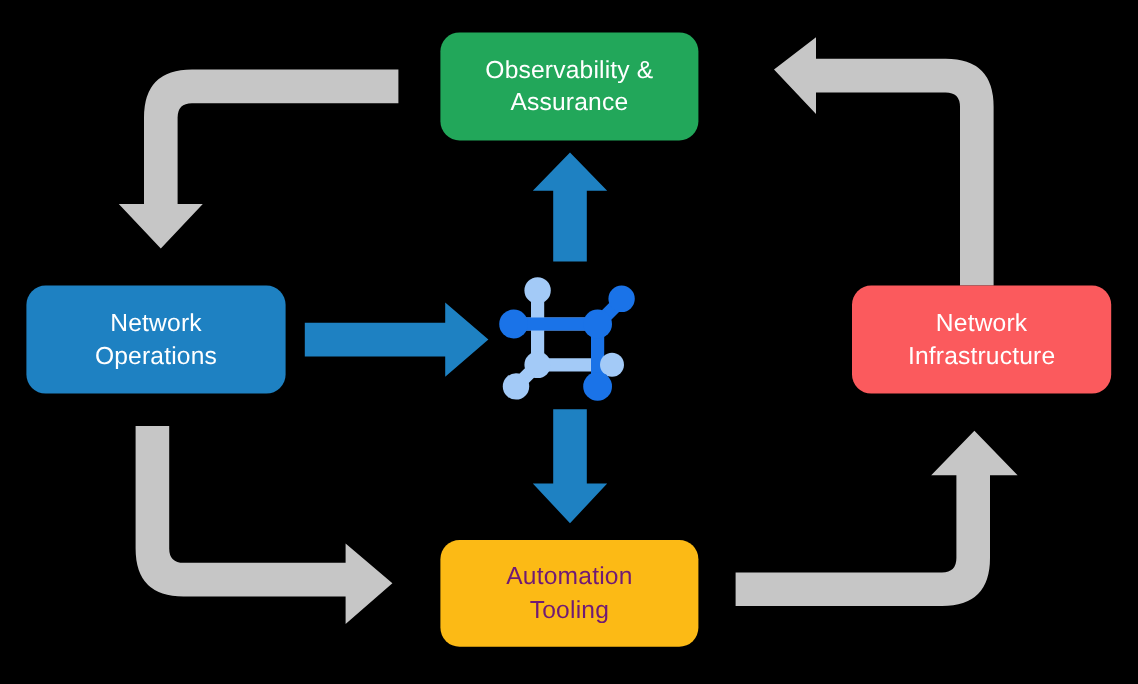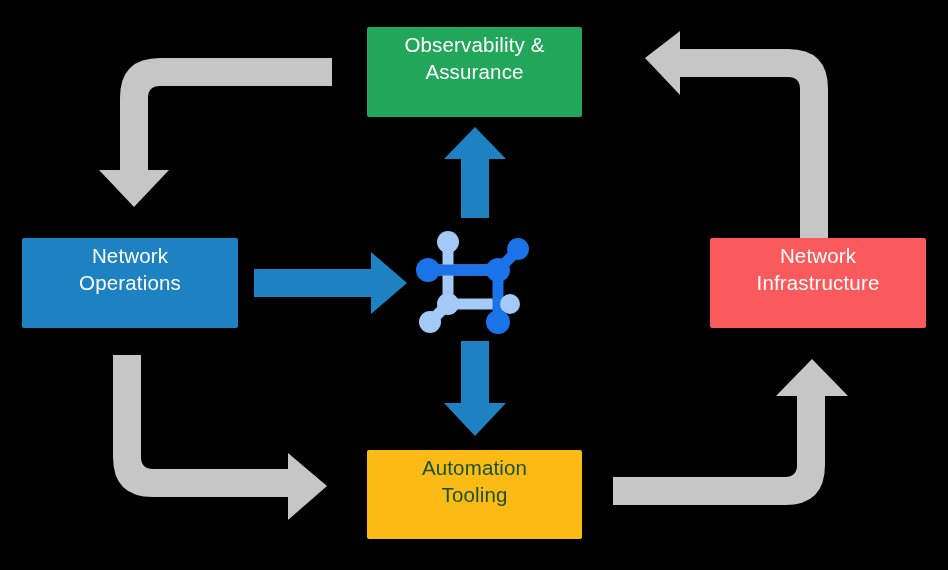--- a/index.html
+++ b/index.html
@@ -22,23 +22,23 @@
   #vector-layer {
     position: absolute;
     left: 0;
     top: 0;
     width: 948px;
     height: 570px;
   }
   .node-box {
     position: absolute;
     box-sizing: border-box;
-    border-radius: 2px;
+    border-radius: 16px;
     display: flex;
-    align-items: flex-start;
+    align-items: center;
     justify-content: center;
     text-align: center;
     color: #ffffff;
     font-size: 20.5px;
     line-height: 1.32;
     font-weight: 400;
     letter-spacing: 0.15px;
     padding: 4px 10px;
     user-select: none;
   }
@@ -212,18 +212,18 @@
   <div class="node-box" id="box-operations" style="background: rgb(30, 129, 194); color: rgb(255, 255, 255);">
     <span class="node-label">Network
 Operations</span>
   </div>
 
   <div class="node-box" id="box-infrastructure" style="background: rgb(251, 90, 93); color: rgb(255, 255, 255);">
     <span class="node-label">Network
 Infrastructure</span>
   </div>
 
-  <div class="node-box" id="box-automation" style="background: rgb(252, 186, 21); color: #14532d;">
+  <div class="node-box" id="box-automation" style="background: rgb(252, 186, 21); color: #701a75;">
     <span class="node-label">Automation
 Tooling</span>
   </div>
 
 </div>
 
 </body></html>

